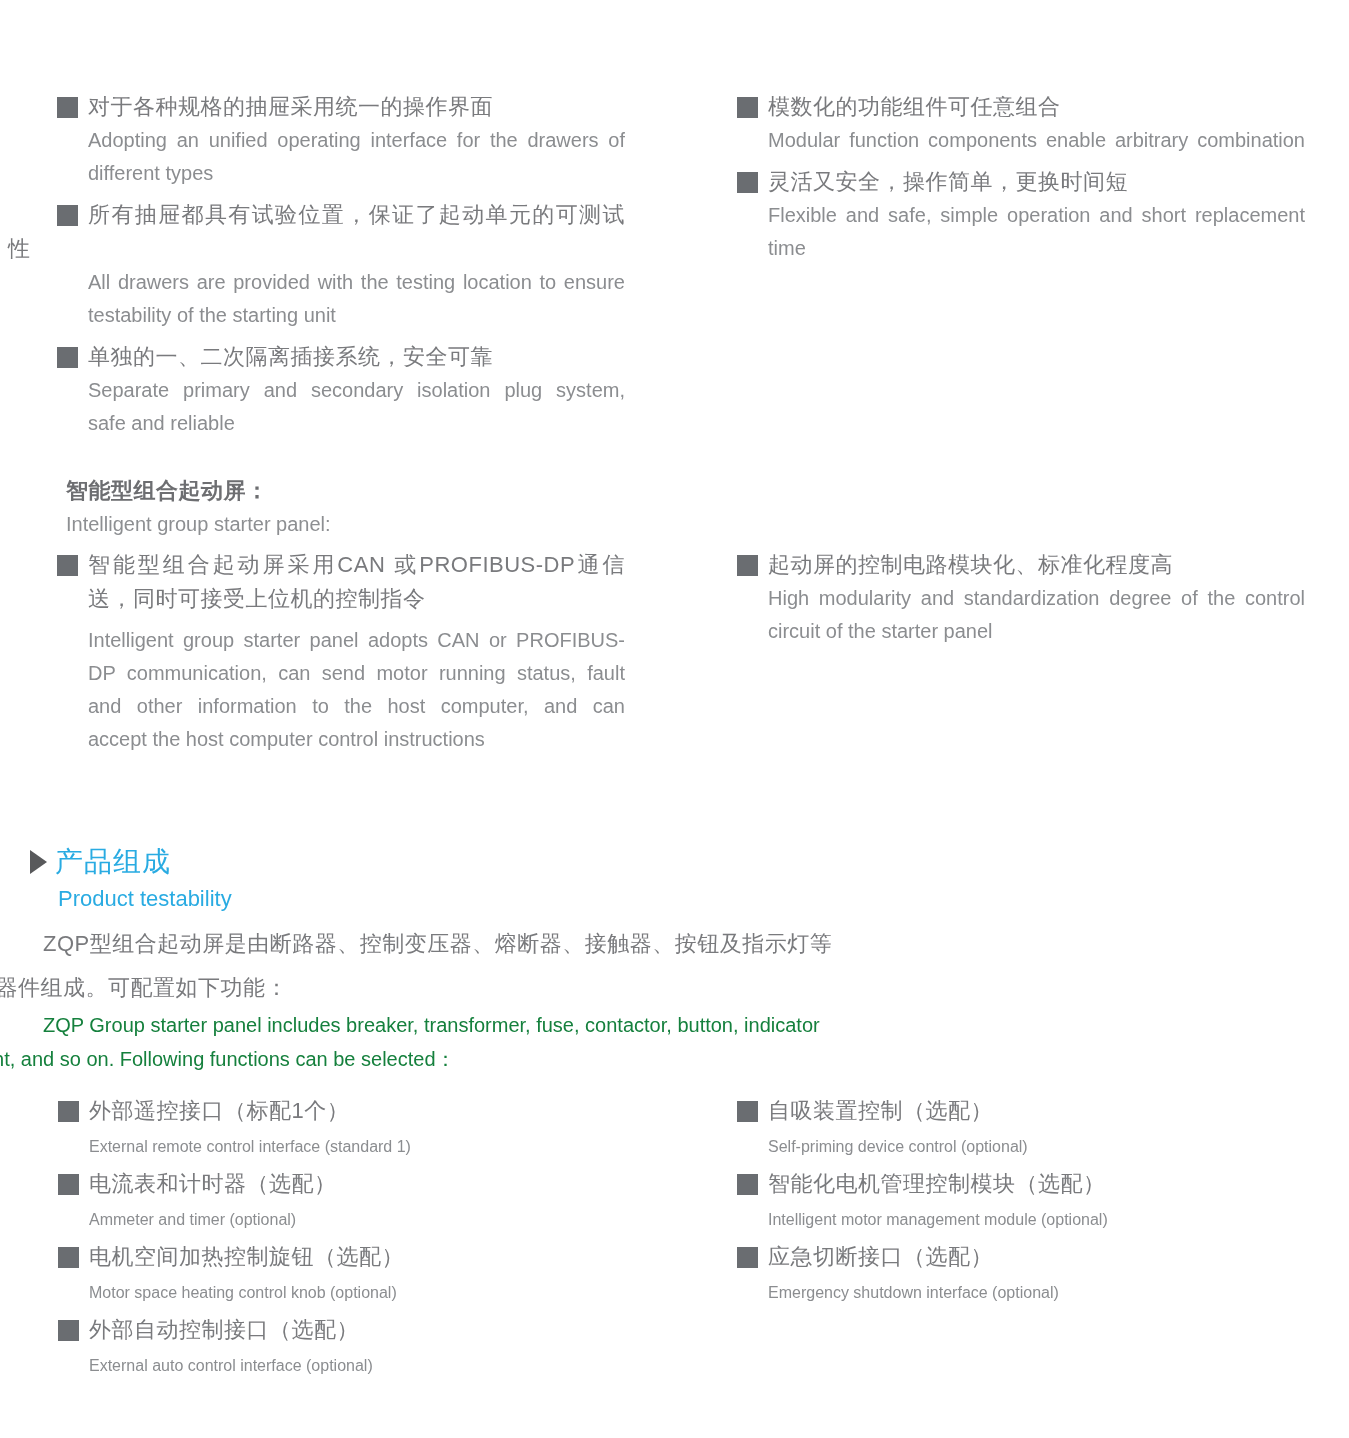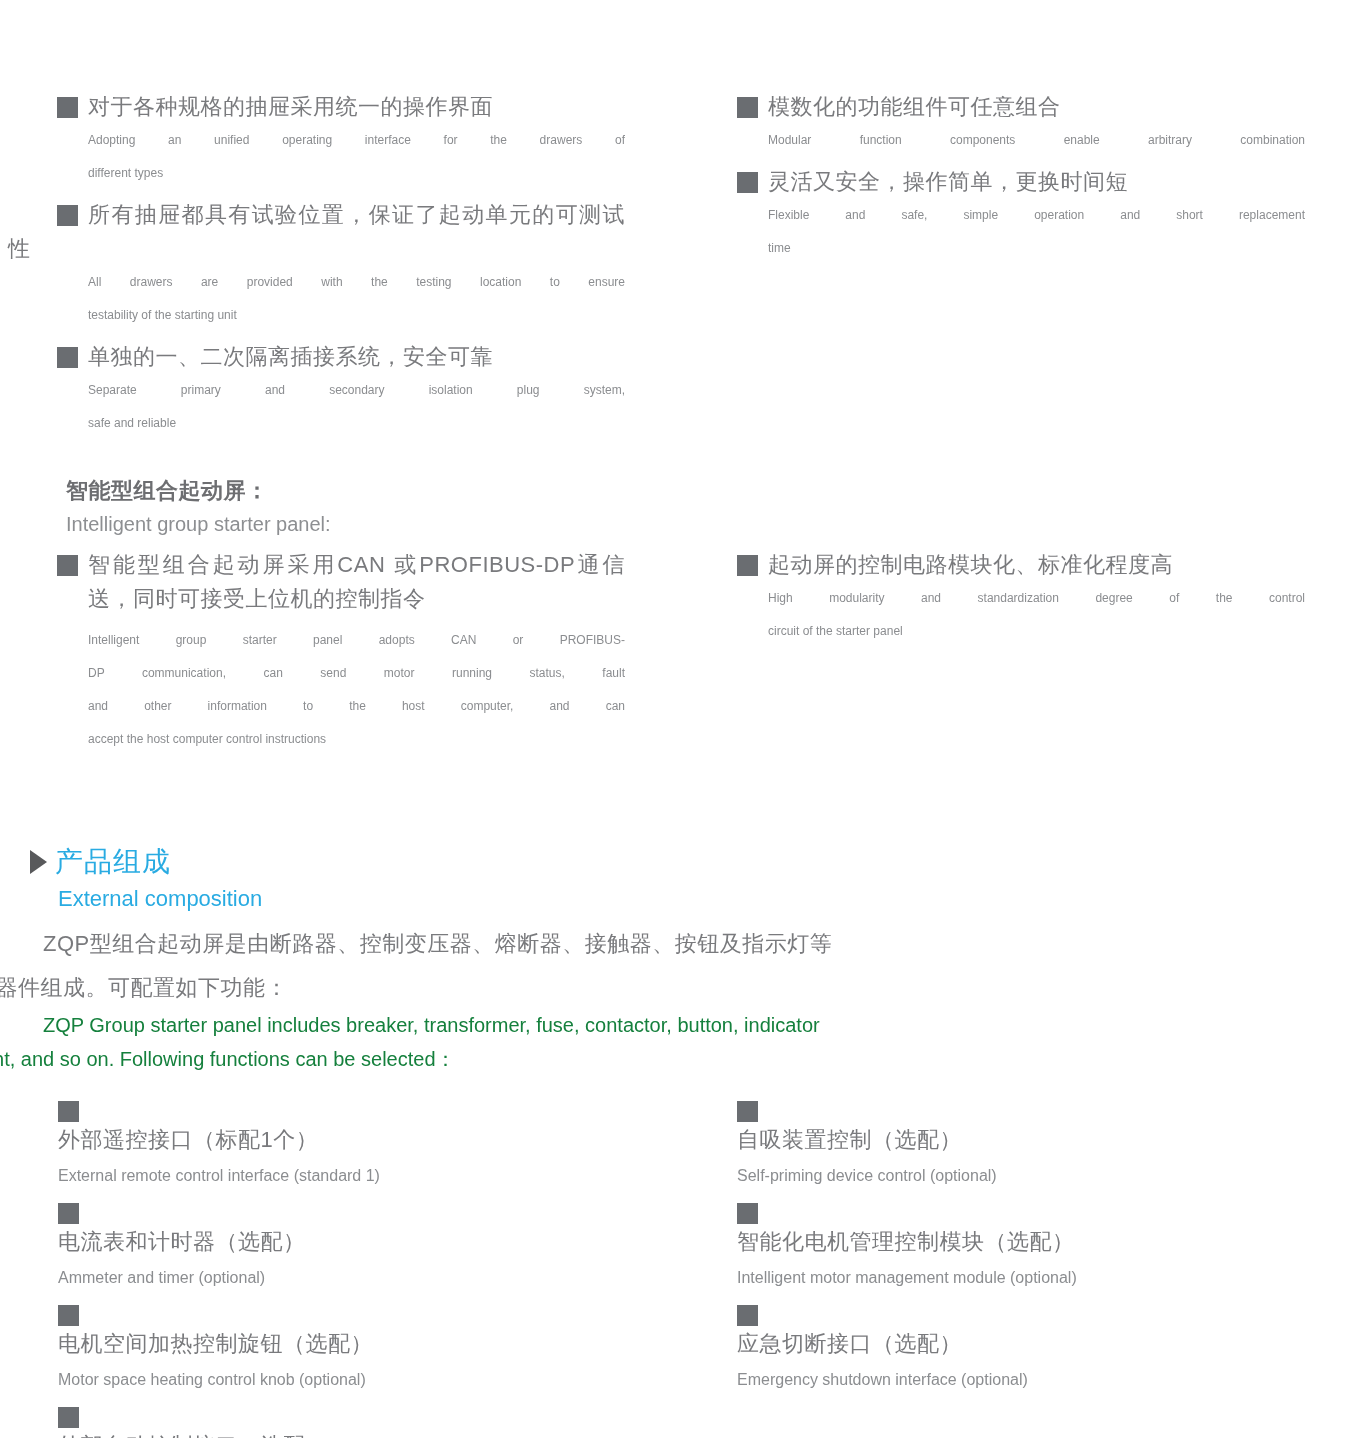--- a/index.html
+++ b/index.html
@@ -27,21 +27,21 @@
   .sq {
     width: 21px; height: 21px; background: #6a6d71;
     margin: 7px 10px 0 0; flex: none;
   }
   .txt { flex: 1; min-width: 0; }
   .cn-ln {
     font-size: 22px; height: 34px; line-height: 34px;
     color: #797a7d; letter-spacing: 0.5px; white-space: nowrap;
   }
   .en-ln {
-    font-size: 12px; height: 33px; line-height: 33px;
+    font-size: 20px; height: 33px; line-height: 33px;
     color: #8b8d90; white-space: nowrap;
   }
   
   .j { text-align: justify; overflow: hidden; white-space: normal; }
   .j::after { content: ""; display: inline-block; width: 100%; }
   .orphan { margin-left: -80px; }
   .en-block { margin-top: 8px; }
 
   
   .tri {
@@ -58,21 +58,21 @@
 
   .para-cn {
     font-size: 22px; line-height: 44px; color: #797a7d;
     letter-spacing: 0.5px; text-indent: 35px;
   }
   .para-en {
     font-size: 20px; line-height: 34px; color: #15803d; text-indent: 35px;
   }
 
   
-  .litem { display: flex; margin-bottom: 2px; flex-direction: column; }
+  .litem { display: flex; margin-bottom: 2px; }
   .litem .sq { margin-top: 8px; }
   .l-cn { font-size: 22px; height: 36px; line-height: 36px; color: #797a7d; letter-spacing: 0.5px; white-space: nowrap; }
   .l-en { font-size: 16px; height: 35px; line-height: 35px; color: #8b8d90; white-space: nowrap; }
 </style>
 </head>
 <body>
 
 <div id="page">
 
 
@@ -151,21 +151,21 @@
         <div class="en-ln j">High modularity and standardization degree of the control</div>
         <div class="en-ln">circuit of the starter panel</div>
       </div>
     </div>
   </div>
 
   <div class="abs" style="left:30px; top:840px; display:flex;">
     <span class="tri"></span>
     <span class="title-cn">产品组成</span>
   </div>
-  <div class="abs title-en" style="left:58px; top:886px;">External composition</div>
+  <div class="abs title-en" style="left:58px; top:886px;">Product testability</div>
 
   <div class="abs para-cn" style="left:8px; top:922px; width:880px;">
     <span>ZQP型组合起动屏是由断路器、控制变压器、熔断器、接触器、按钮及指示灯等</span><br>
     <span style="margin-left:-35px;">元器件组成。可配置如下功能：</span>
   </div>
 
   <div class="abs para-en" style="left:8px; top:1008px; width:880px;">
     <span>ZQP Group starter panel includes breaker, transformer, fuse, contactor, button, indicator</span><br>
     <span style="margin-left:-35px;">light, and so on. Following functions can be selected：</span>
   </div>

